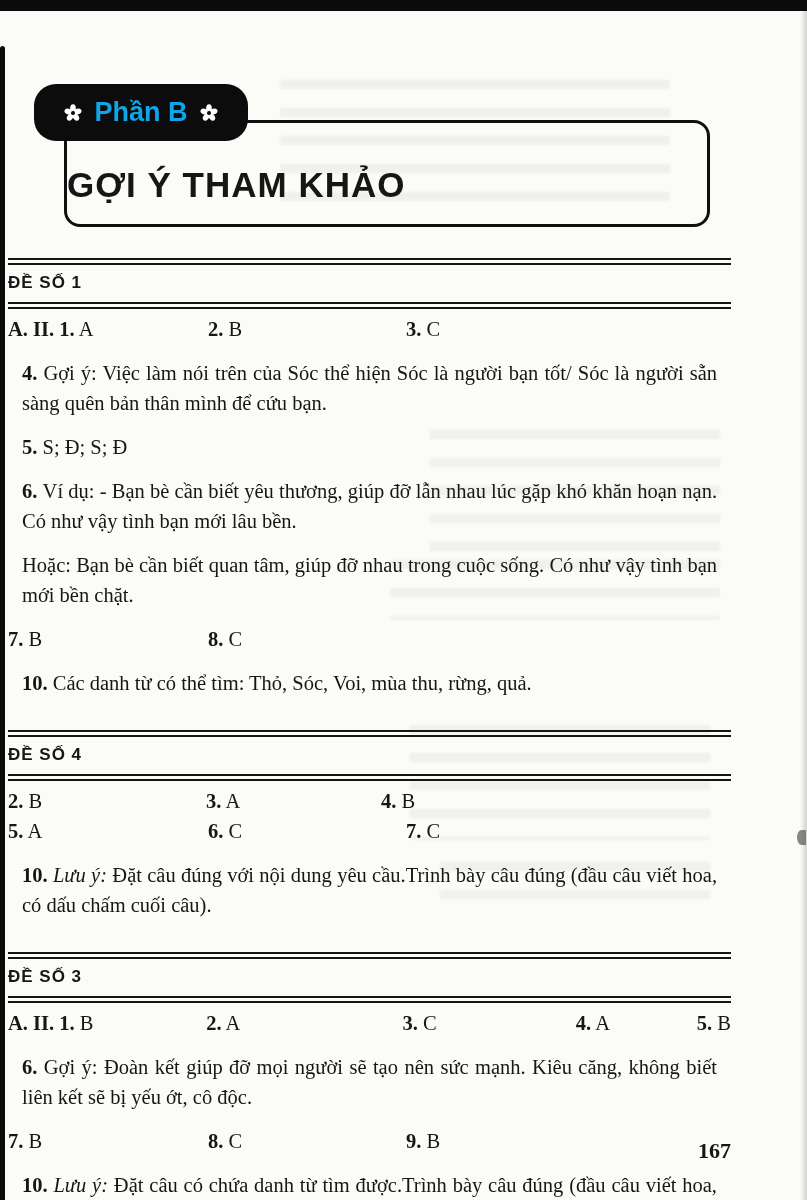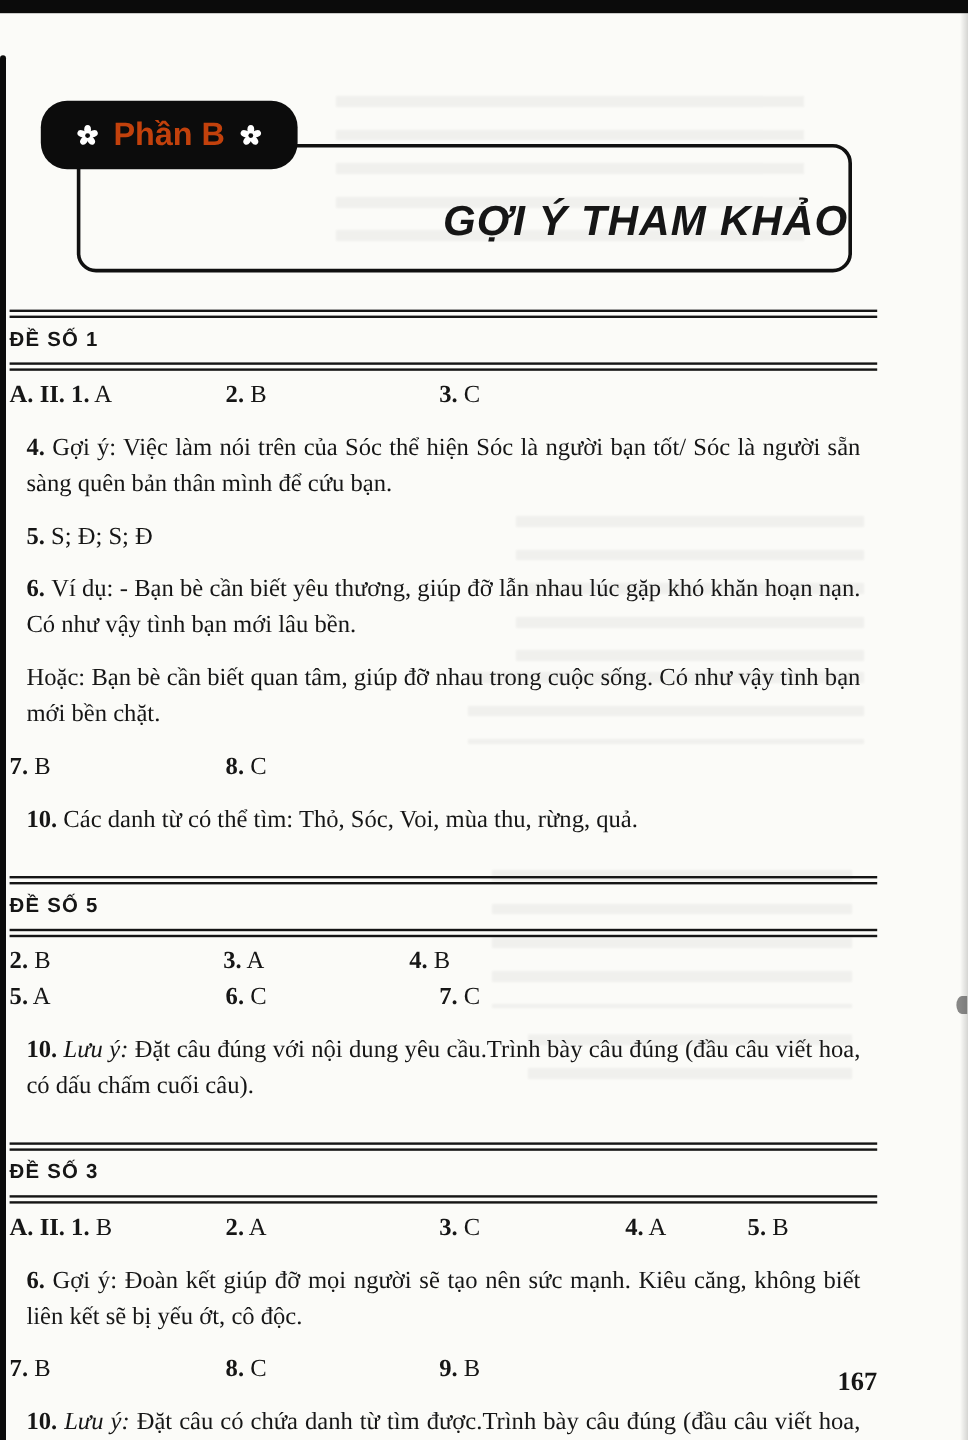--- a/index.html
+++ b/index.html
@@ -22,41 +22,41 @@
   .b2 { left: 430px; top: 430px; width: 290px; height: 125px; }
   .b3 { left: 390px; top: 560px; width: 330px; height: 60px; }
   .b4 { left: 410px; top: 725px; width: 300px; height: 115px; }
   .b5 { left: 440px; top: 862px; width: 270px; height: 45px; }
 
   
   .header { position: relative; height: 258px; }
   .title-box {
     position: absolute; left: 64px; top: 120px; width: 646px; height: 107px;
     border: 3.5px solid #101010; border-radius: 16px;
-    display: flex; align-items: center; justify-content: flex-end; padding-top: 23px; font-style: italic;
+    display: flex; align-items: center; justify-content: flex-start; padding-top: 23px;
   }
   .page-title { font-family: "Liberation Sans", sans-serif; font-weight: 700;
     font-size: 35px; letter-spacing: 1px; white-space: nowrap; }
   .badge {
     position: absolute; left: 34px; top: 84px; width: 214px; height: 57px;
     background: #0c0c0c; border-radius: 22px;
     display: flex; align-items: center; justify-content: center; gap: 11px;
   }
-  .badge-label { color: #c2410c; font-family: "Liberation Sans", sans-serif; font-weight: 700; font-size: 27px; }
+  .badge-label { color: #0ea5e9; font-family: "Liberation Sans", sans-serif; font-weight: 700; font-size: 27px; }
   .flower { width: 20px; height: 20px; }
 
   
   .content { margin: 0 76px 0 8px; }
   .rule { height: 7px; border-top: 2.5px solid #151515; border-bottom: 2px solid #151515; }
   .sec-title { margin: 0; text-align: left; font-family: "Liberation Sans", sans-serif;
     font-size: 17px; font-weight: 700; padding: 8px 0 9px; letter-spacing: 1px; }
   .sec-body { padding: 5px 0 9px; }
   .sec-gap { margin-top: 9px; }
   .para { margin: 14px; font-size: 20.5px; line-height: 30px; text-align: justify; }
-  .arow { display: flex; font-size: 20.5px; line-height: 30px; }
+  .arow { display: flex; font-size: 20.5px; line-height: 30px; gap: 20px; }
   .cell { white-space: nowrap; }
   .c1 { width: 180px; } .c2 { width: 178px; } .c3 { width: 155px; } .c4 { width: 102px; }
   .lbl { font-weight: 700; }
   .seg-b { font-weight: 700; }
   .seg-i { font-style: italic; }
   .seg-u { text-decoration: underline; text-underline-offset: 3px; }
   .page-number { position: absolute; right: 76px; top: 1138px; font-weight: 700; font-size: 22px; }
 </style>
 </head>
 <body>
@@ -121,21 +121,21 @@
         <div class="arow">
           <span class="cell c1"><b class="lbl">7.</b> <span class="val">B</span></span>
           <span class="cell c2"><b class="lbl">8.</b> <span class="val">C</span></span>
         </div>
         <p class="para"><span class="seg-b">10. </span><span>Các danh từ có thể tìm: Thỏ, Sóc, Voi, mùa thu, rừng, quả.</span></p>
       </div>
     </section>
 
     <section class="sec-gap">
       <div class="rule"></div>
-      <h2 class="sec-title">ĐỀ SỐ 5</h2>
+      <h2 class="sec-title">ĐỀ SỐ 4</h2>
       <div class="rule"></div>
       <div class="sec-body">
         <div class="arow">
           <span class="cell c2"><b class="lbl">2.</b> <span class="val">B</span></span>
           <span class="cell c3"><b class="lbl">3.</b> <span class="val">A</span></span>
           <span class="cell c4"><b class="lbl">4.</b> <span class="val">B</span></span>
         </div>
         <div class="arow">
           <span class="cell c1"><b class="lbl">5.</b> <span class="val">A</span></span>
           <span class="cell c2"><b class="lbl">6.</b> <span class="val">C</span></span>

